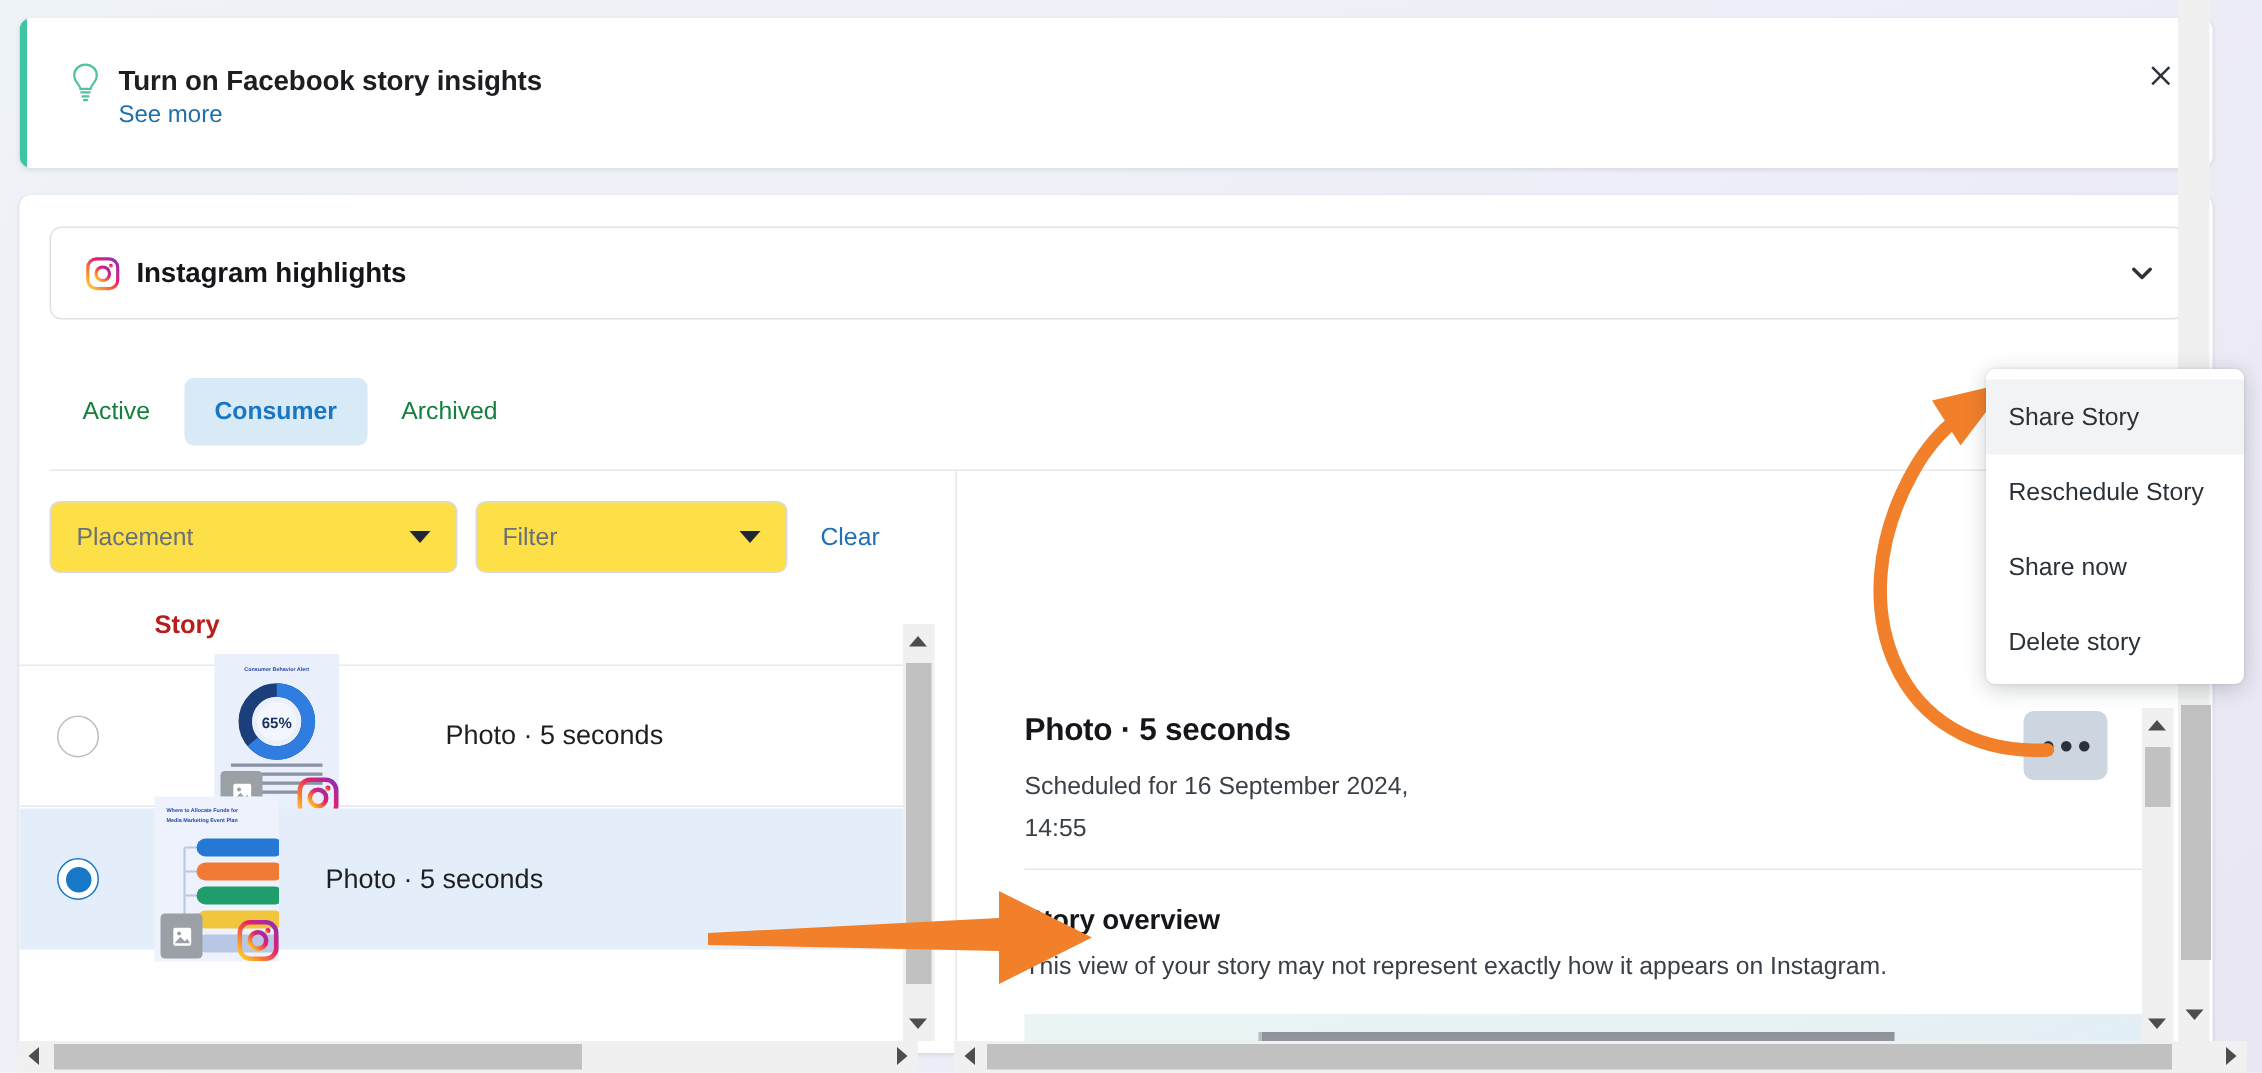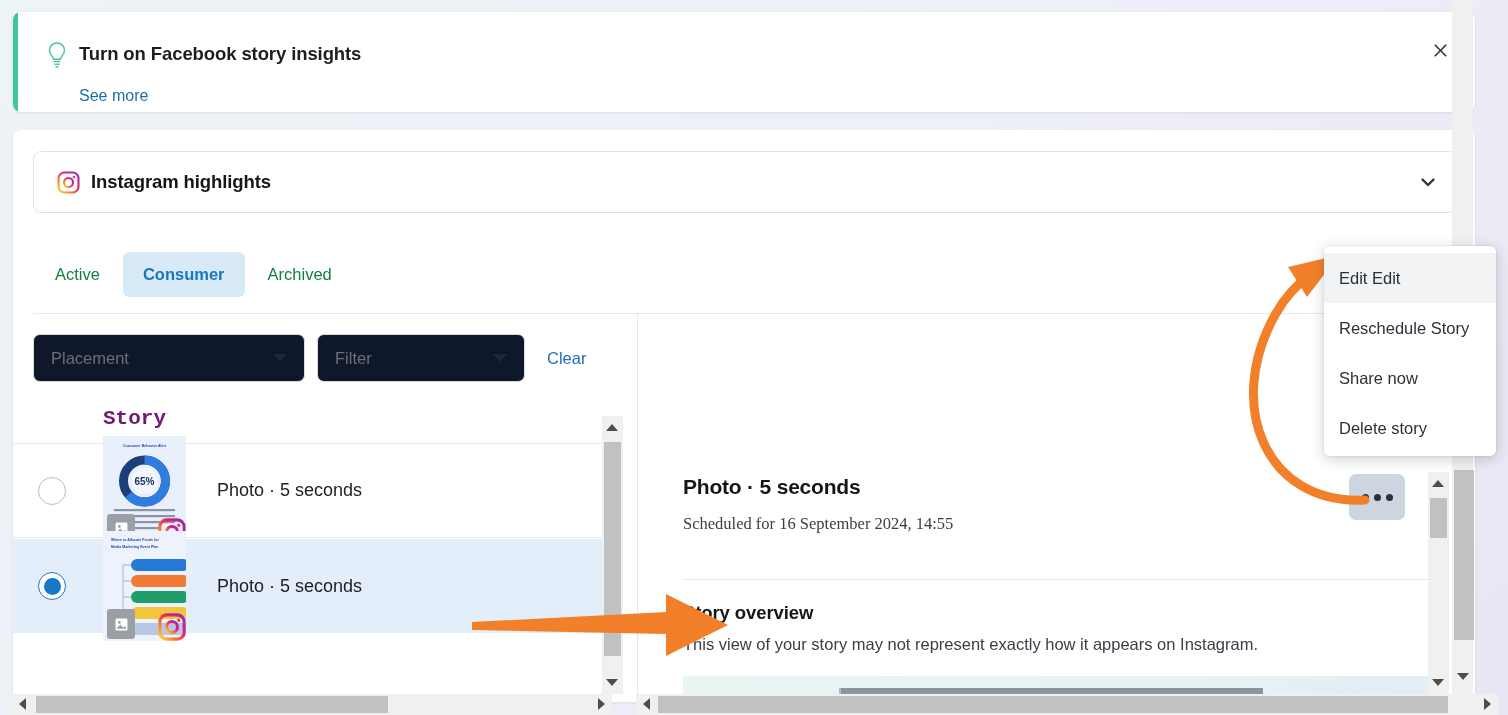--- a/index.html
+++ b/index.html
@@ -49,21 +49,21 @@
     left: 66px;
     top: 31px;
     font-size: 18.5px;
     font-weight: bold;
     color: #1c1e21;
     letter-spacing: -0.1px;
   }
   .banner-link {
     position: absolute;
     left: 66px;
-    top: 75px;
+    top: 56px;
     font-size: 16px;
     color: #1f6fa8;
     cursor: pointer;
   }
   .banner-close {
     position: absolute;
     right: 18px;
     top: 21px;
     width: 34px;
     height: 34px;
@@ -176,21 +176,21 @@
     display: flex;
     align-items: center;
   }
   .select {
     position: relative;
     height: 48px;
     border: 1px solid #d7dbe0;
     border-radius: 7px;
     display: flex;
     align-items: center;
-    background: #0f172a;
+    background: #fde047;
     cursor: pointer;
   }
   .select.placement { width: 272px; }
   .select.filter { width: 208px; margin-left: 12px; }
   .select-label {
     margin-left: 17px;
     font-size: 16.5px;
     color: #6a7078;
   }
   .select-caret {
@@ -215,37 +215,36 @@
     left: 0;
     top: 84px;
     width: 601px;
     height: 46px;
     border-bottom: 1px solid #e6e8eb;
   }
   .list-head-label {
     position: absolute;
     left: 90px;
     top: 9px;
-    font-size: 21px;
+    font-size: 17px;
     font-weight: bold;
-    color: #701a75;
-    font-family: Liberation Mono, monospace;
+    color: #b91c1c;
   }
 
   .story-row {
     position: absolute;
     left: 0;
     width: 601px;
     height: 94px;
     border-bottom: 1px solid #e6e8eb;
     display: flex;
     align-items: center;
     cursor: pointer;
   }
-  .story-row.r1 { top: 130px; background: #fff; }
+  .story-row.r1 { top: 130px; background: #fff; gap: 40px; }
   .story-row.r2 { top: 225px; background: #e4eefb; border-bottom: none; }
 
   .radio {
     margin-left: 25px;
     width: 28px; height: 28px;
     border-radius: 50%;
     border: 1px solid #b9bfc6;
     background: #fff;
     flex: 0 0 auto;
     display: flex; align-items: center; justify-content: center;
@@ -309,21 +308,20 @@
     letter-spacing: -0.2px;
   }
   .detail-sched {
     position: absolute;
     left: 45px;
     top: 196px;
     width: 300px;
     font-size: 16.5px;
     color: #3a4047;
     line-height: 28px;
-    font-family: Liberation Serif, serif;
   }
   .detail-rule {
     position: absolute;
     left: 45px;
     top: 265px;
     width: 752px;
     height: 1px;
     background: #e6e8eb;
   }
   .overview-title {
@@ -626,21 +624,21 @@
     <path d="M124 0 L92 42 L73 12 Z" fill="#f2802b"></path>
   </svg>
 
   <div class="dots-btn">
     <span class="dot"></span>
     <span class="dot"></span>
     <span class="dot"></span>
   </div>
 
   <div class="ctx-menu">
-    <div class="ctx-item hover">Edit Edit</div>
+    <div class="ctx-item hover">Share Story</div>
     <div class="ctx-item">Reschedule Story</div>
     <div class="ctx-item">Share now</div>
     <div class="ctx-item">Delete story</div>
   </div>
 
   <div class="sb sb-v" style="left:602px; top:416px; height:278px;">
     <span class="sb-arrow arr-up" style="left:4px; top:8px;"></span>
     <span class="sb-thumb" style="left:2px; top:26px; width:17px; height:214px;"></span>
     <span class="sb-arrow arr-down" style="left:4px; bottom:8px;"></span>
   </div>

